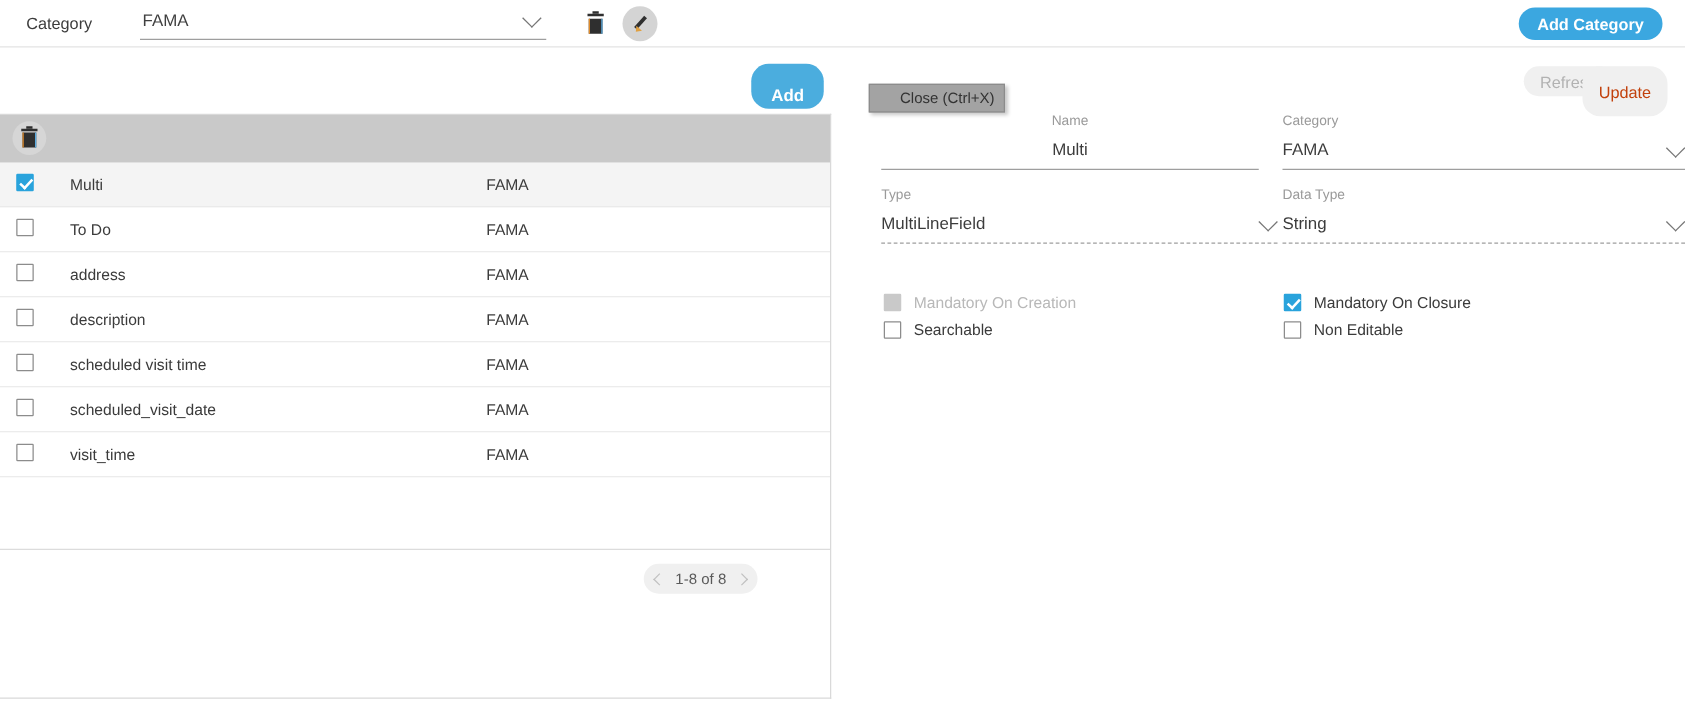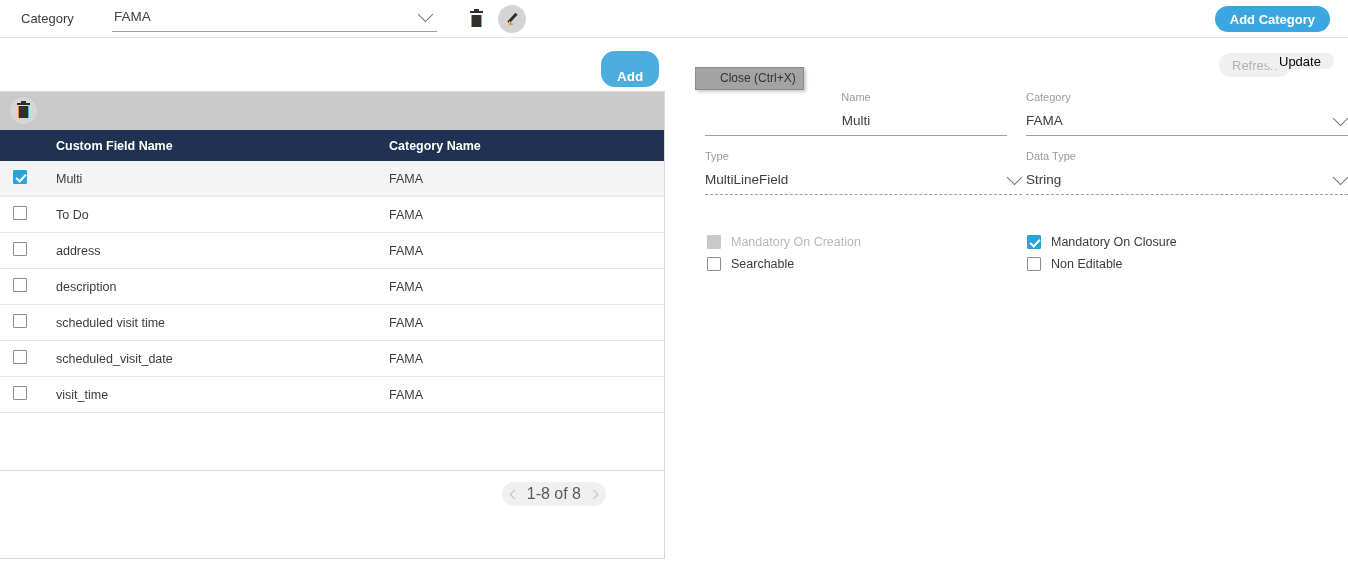--- a/index.html
+++ b/index.html
@@ -79,22 +79,22 @@
   }
   .add-btn {
     position: absolute; left: 601px; top: 51px; height: 25px; padding: 18px 16px;
     background: #4badde; color: #fff; font-size: 13.5px; font-weight: bold;
   }
   .refresh-btn {
     position: absolute; left: 1219px; top: 53px; height: 24px; padding: 0 13px;
     background: #f0f0f0; color: #b2b2b2; font-size: 13px;
   }
   .update-btn {
-    position: absolute; left: 1266px; top: 53px; height: 16px; padding: 0 13px;
-    background: #f0f0f0; color: #000000; font-size: 13px;
+    position: absolute; left: 1266px; top: 53px; height: 40px; padding: 0 13px;
+    background: #f0f0f0; color: #c2410c; font-size: 13px;
   }
 
   
   .grid-panel {
     position: absolute; left: 0; top: 91px; width: 665px; height: 468px;
     border: 1px solid #d9d9d9; border-left: none; background: #fff;
   }
   .grid-toolbar {
     position: relative; height: 38px; background: #c9c9c9;
   }
@@ -135,21 +135,21 @@
   .grid-filler { height: 57px; background: #fff; }
   .grid-footer {
     height: 47px; background: #fff; border-top: 1px solid #dcdcdc;
     position: relative;
   }
   .pager {
     position: absolute; right: 58px; top: 11px; height: 24px;
     background: #f0f0f0; border-radius: 12px; padding: 0 9px;
     display: flex; align-items: center; gap: 9px;
   }
-  .pager .lbl { font-size: 16px; color: #5a5a5a; }
+  .pager .lbl { font-size: 12px; color: #5a5a5a; }
   .arr {
     width: 7px; height: 7px; border-right: 1.4px solid #c0c0c0;
     border-bottom: 1.4px solid #c0c0c0;
   }
   .arr.left { transform: rotate(135deg); }
   .arr.right { transform: rotate(-45deg); }
 
   
   .detail { position: absolute; left: 690px; top: 39px; width: 658px; height: 526px; }
 
@@ -224,25 +224,20 @@
     <div class="grid-toolbar">
       <div class="tb-icon">
         <span class="trash">
           <i class="handle"></i>
             <i class="lid"></i>
             <i class="body"></i>
         </span>
       </div>
     </div>
 
-    <div class="grid-head">
-      <div class="cell col-chk"></div>
-      <div class="cell col-name">Custom Field Name</div>
-      <div class="cell col-cat">Category Name</div>
-    </div>
 
     <div id="grid-body">
         <div class="grid-row sel">
           <div class="cell col-chk"><span class="cbox on"></span></div>
           <div class="cell col-name">Multi</div>
           <div class="cell col-cat">FAMA</div>
         </div>
         <div class="grid-row">
           <div class="cell col-chk"><span class="cbox"></span></div>
           <div class="cell col-name">To Do</div>

